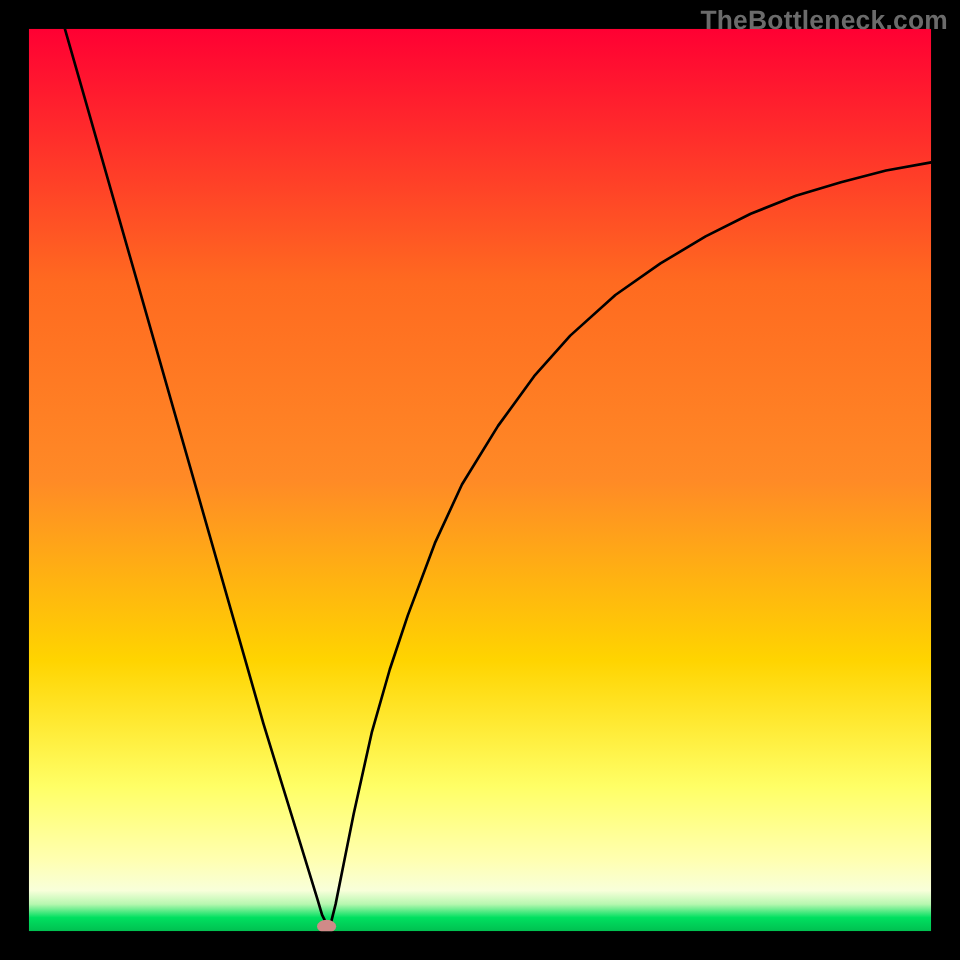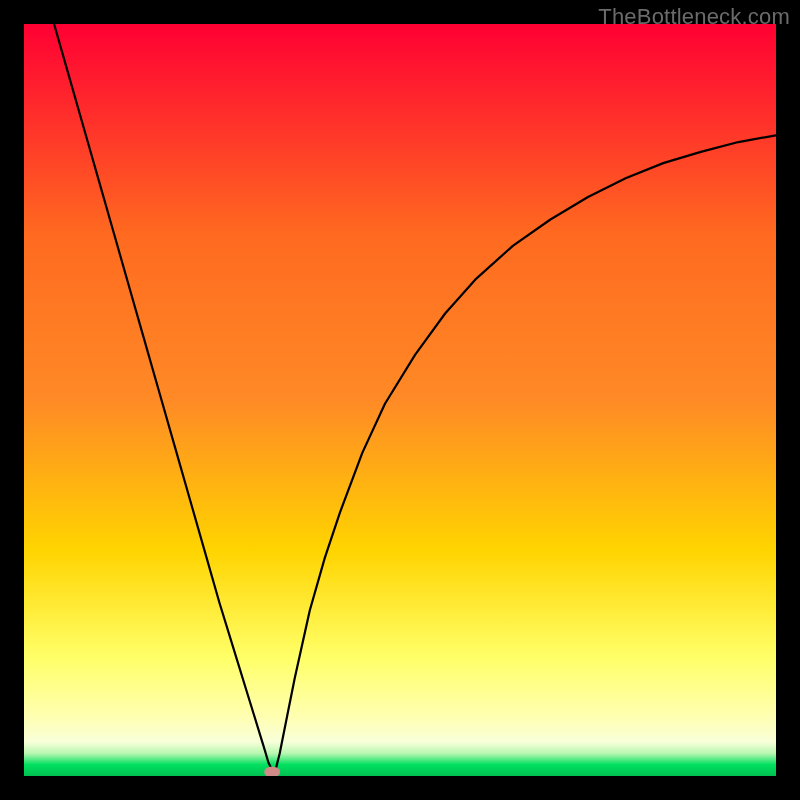--- a/index.html
+++ b/index.html
@@ -16,21 +16,21 @@
     width: 800px;
     height: 800px;
     box-sizing: border-box;
   }
   .watermark {
     position: absolute;
     top: 4px;
     right: 10px;
     color: #6b6b6b;
     font-size: 22px;
-    font-weight: 400;
+    font-weight: 700;
     letter-spacing: 0.2px;
     z-index: 5;
   }
   .plot-outer {
     position: absolute;
     left: 24px;
     top: 24px;
     width: 752px;
     height: 752px;
     background: #000;

